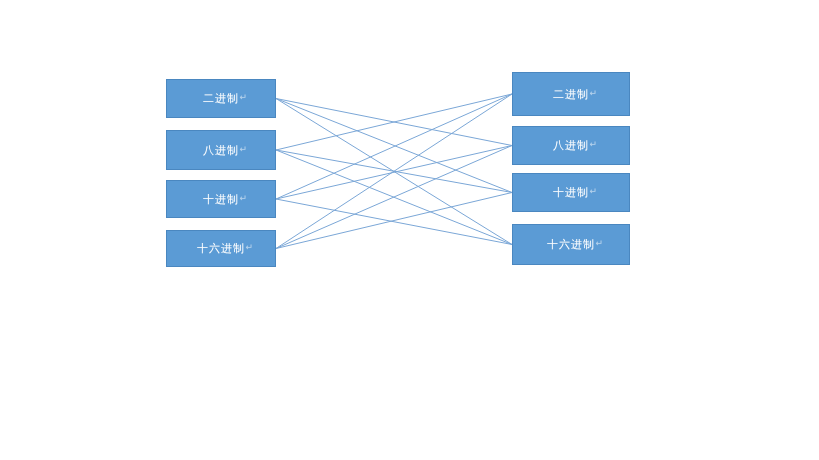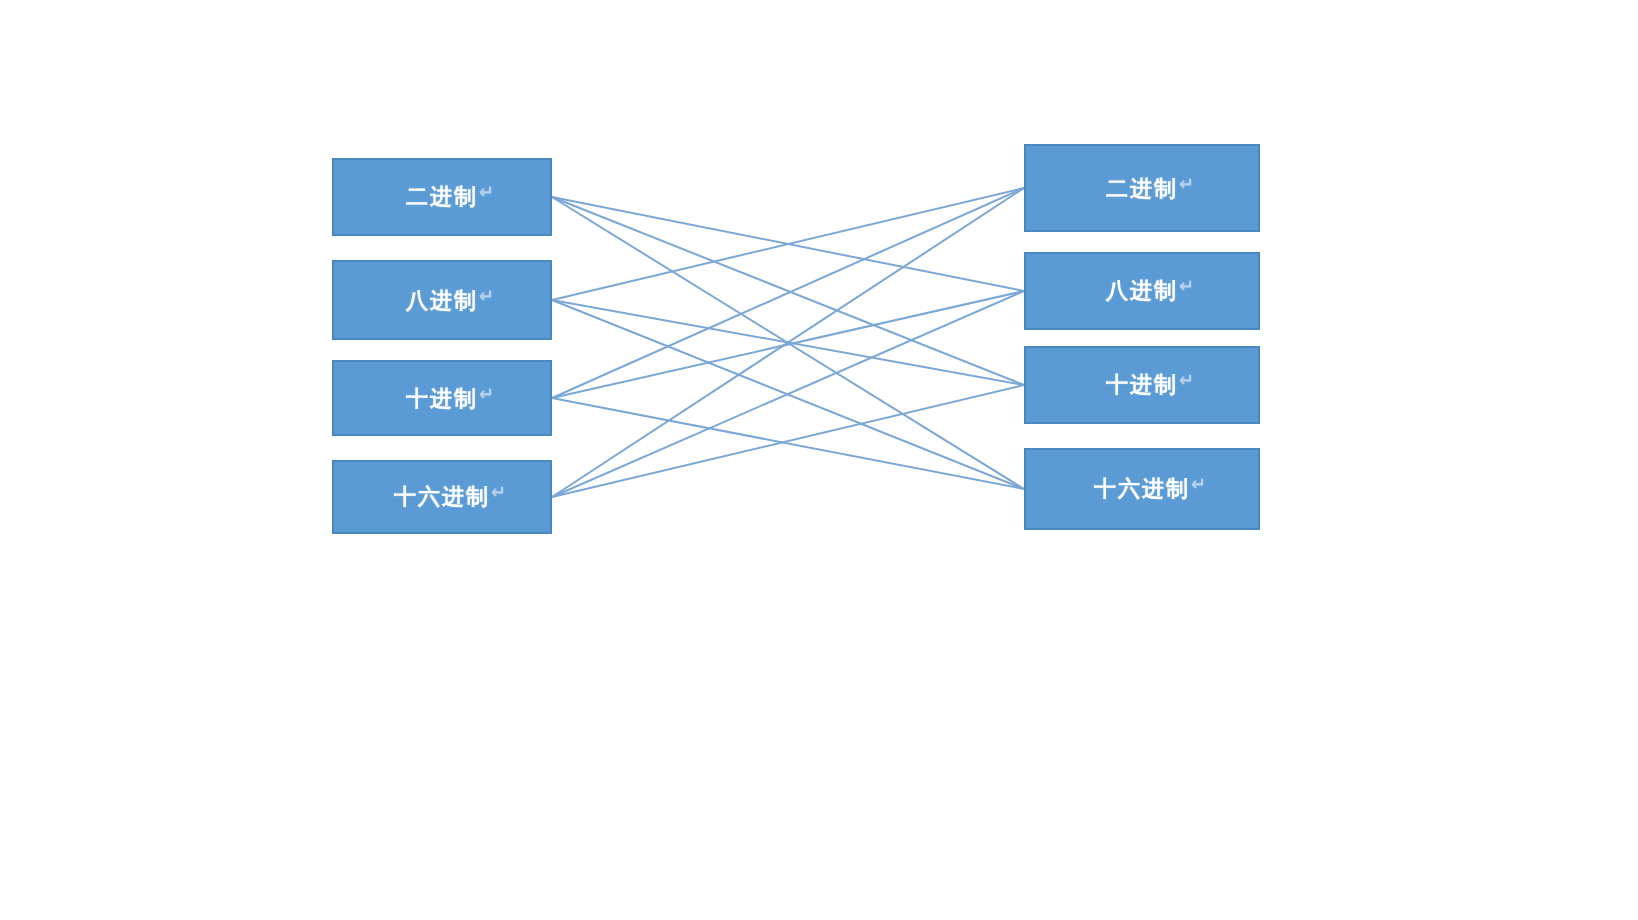--- a/index.html
+++ b/index.html
@@ -31,21 +31,21 @@
     position: absolute;
     box-sizing: border-box;
     background: #5b9bd5;
     border: 1px solid #4a87c0;
     display: flex;
     align-items: center;
     justify-content: center;
     color: #ffffff;
     font-size: 11px;
     letter-spacing: 1px;
-    font-weight: bold;
+    font-weight: normal;
     text-shadow: 0 0 1px rgba(255,255,255,0.25);
   }
   .node-label {
     display: inline-block;
     white-space: nowrap;
     position: relative;
   }
   .para-mark {
     position: absolute;
     right: -9px;

